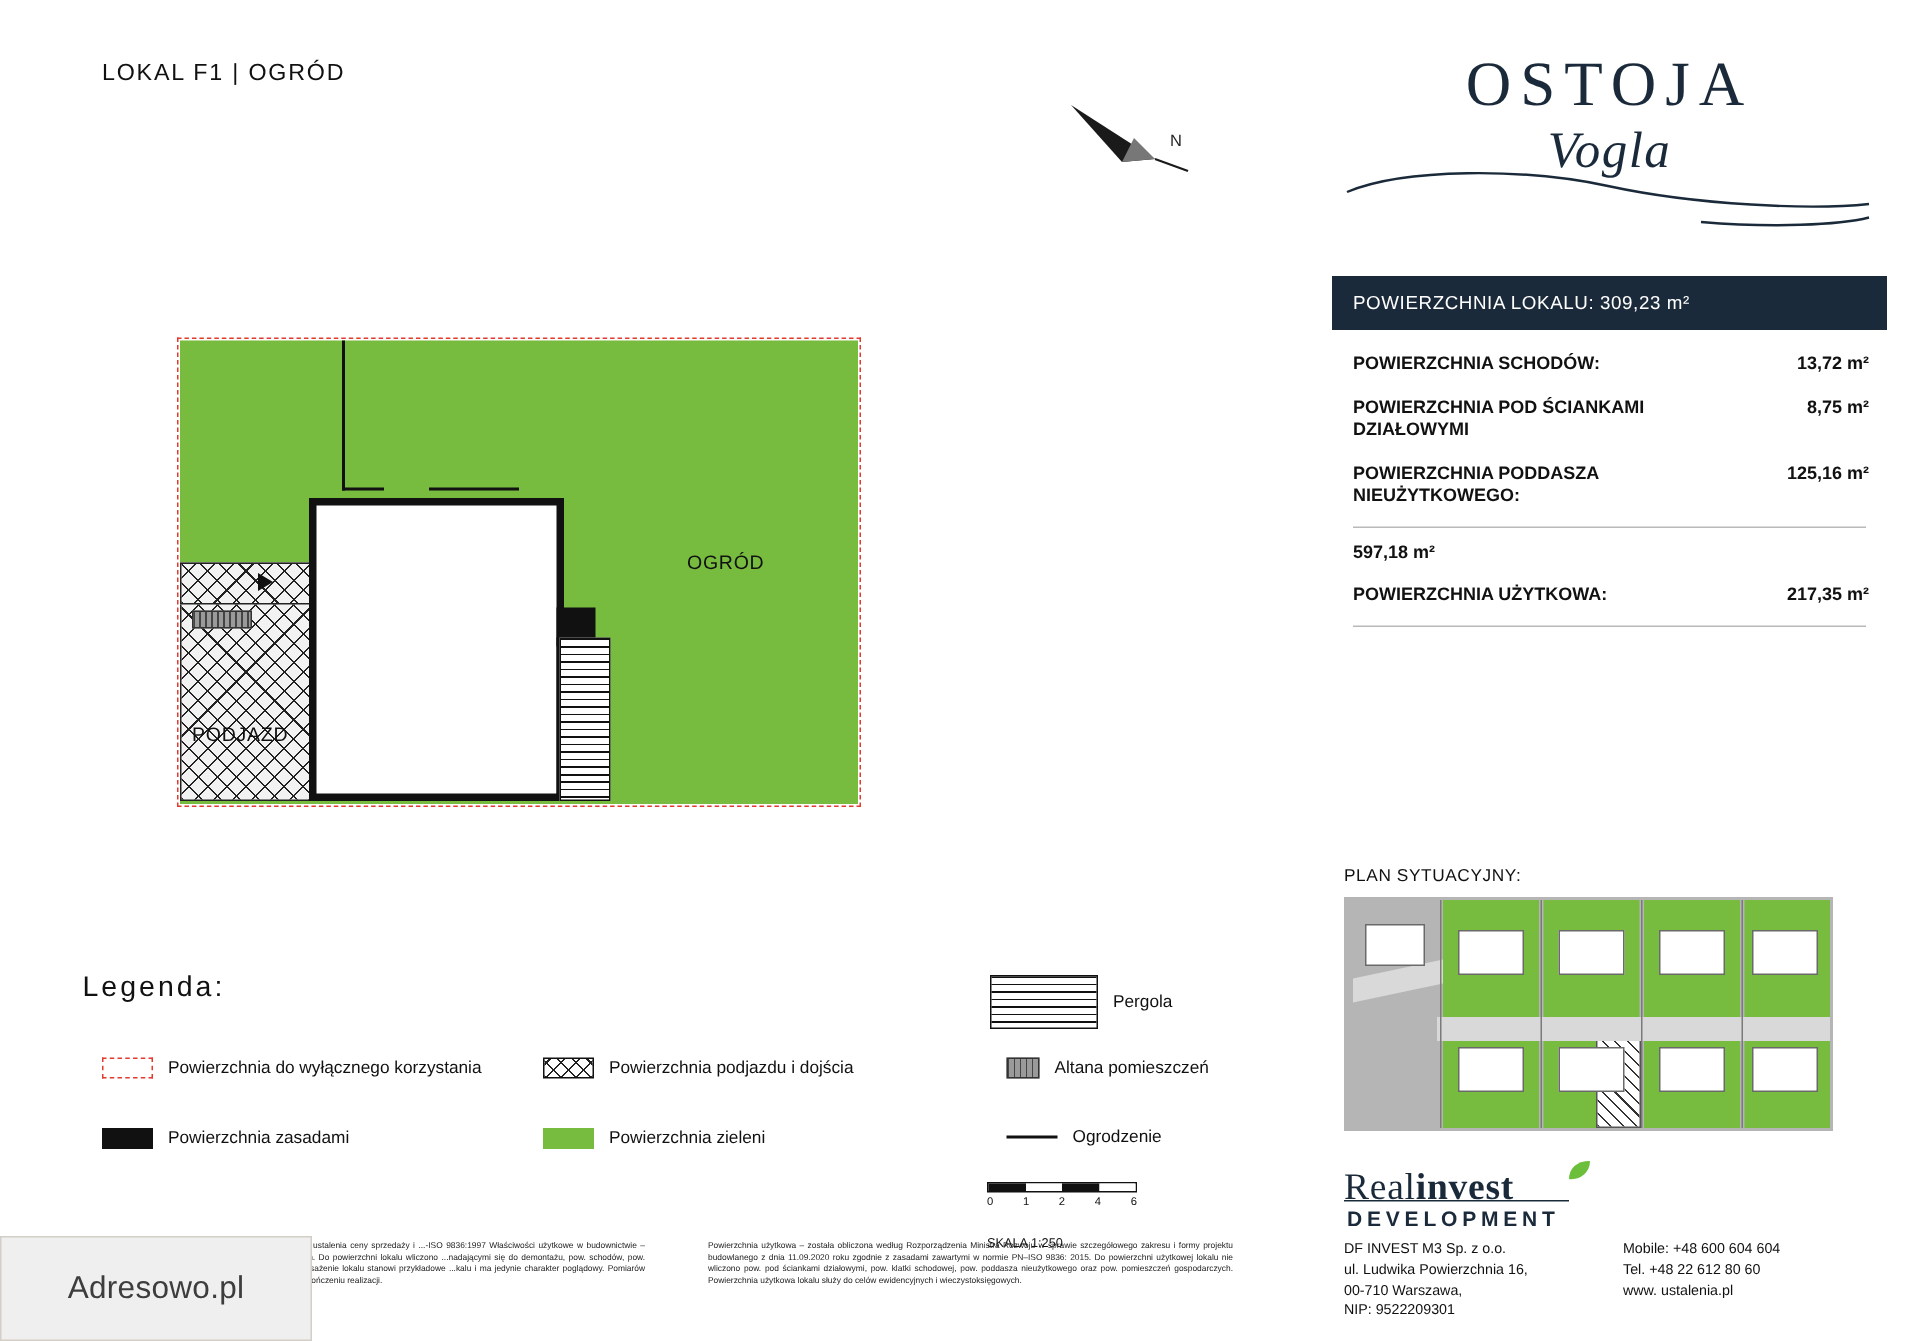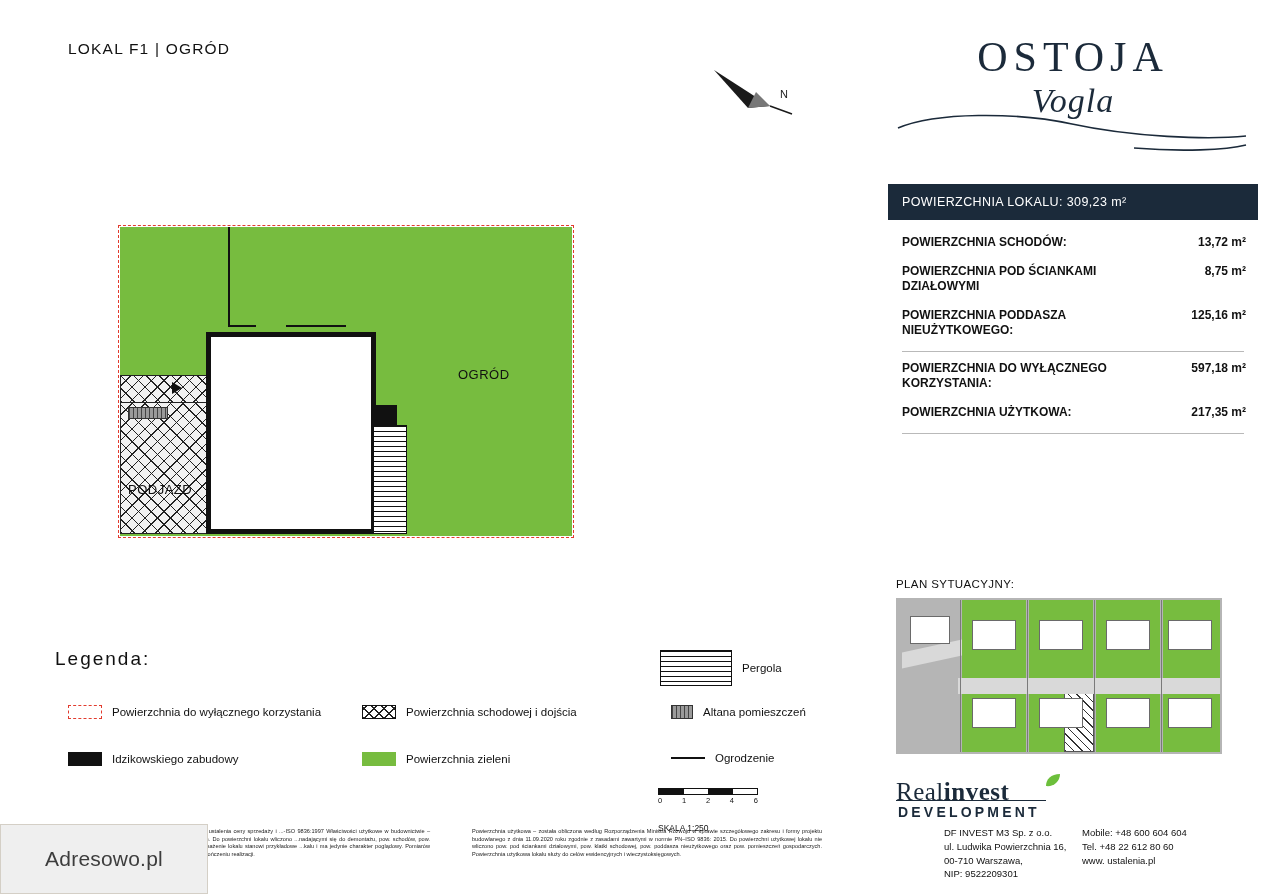--- a/index.html
+++ b/index.html
@@ -173,21 +173,21 @@
     position: absolute; left: 1044px; top: 772px; width: 18px; height: 18px;
   }
   .ri-sub {
     position: absolute; left: 898px; top: 804px;
     font-size: 14px; letter-spacing: 3.2px; color: #1b2a3a; font-weight: bold;
   }
   .ri-underline {
     position: absolute; left: 896px; top: 800px; width: 150px; height: 1px; background: #1b2a3a;
   }
   .ri-addr {
-    position: absolute; left: 896px; top: 826px; font-size: 9.5px; line-height: 1.45; color: #111; margin-left: 48px;
+    position: absolute; left: 896px; top: 826px; font-size: 9.5px; line-height: 1.45; color: #111;
   }
   .ri-contact {
     position: absolute; left: 1082px; top: 826px; font-size: 9.5px; line-height: 1.45; color: #111;
   }
 
   
   .fineprint {
     position: absolute; font-size: 5.6px; line-height: 1.35; color: #222; text-align: justify;
   }
   .fp-left { left: 120px; top: 828px; width: 310px; }
@@ -235,21 +235,20 @@
   <div class="area-row">
     <div class="lbl">POWIERZCHNIA POD ŚCIANKAMI DZIAŁOWYMI</div>
     <div class="val">8,75 m²</div>
   </div>
   <div class="area-row">
     <div class="lbl">POWIERZCHNIA PODDASZA NIEUŻYTKOWEGO:</div>
     <div class="val">125,16 m²</div>
   </div>
   <div class="area-divider"></div>
   <div class="area-row">
-    <div class="lbl">POWIERZCHNIA DO WYŁĄCZNEGO KORZYSTANIA:</div>
     <div class="val">597,18 m²</div>
   </div>
   <div class="area-row">
     <div class="lbl">POWIERZCHNIA UŻYTKOWA:</div>
     <div class="val">217,35 m²</div>
   </div>
   <div class="area-divider"></div>
 </div>
 
 <div class="plan-area">
@@ -284,26 +283,26 @@
 
 <div class="legend-title">Legenda:</div>
 
 <div class="legend-item" style="left:68px; top:705px; width:280px;">
   <span class="swatch sw-red"></span>
   <span>Powierzchnia do wyłącznego korzystania</span>
 </div>
 
 <div class="legend-item" style="left:68px; top:752px; width:280px;">
   <span class="swatch sw-black"></span>
-  <span>Idzikowskiego zabudowy</span>
+  <span>Powierzchnia zasadami</span>
 </div>
 
 <div class="legend-item" style="left:362px; top:705px; width:250px;">
   <span class="swatch sw-hatch"></span>
-  <span>Powierzchnia schodowej i dojścia</span>
+  <span>Powierzchnia podjazdu i dojścia</span>
 </div>
 
 <div class="legend-item" style="left:362px; top:752px; width:250px;">
   <span class="swatch sw-green"></span>
   <span>Powierzchnia zieleni</span>
 </div>
 
 <div class="legend-item" style="left:660px; top:650px; width:250px;">
   <span class="swatch sw-pergola"></span>
   <span>Pergola</span>

